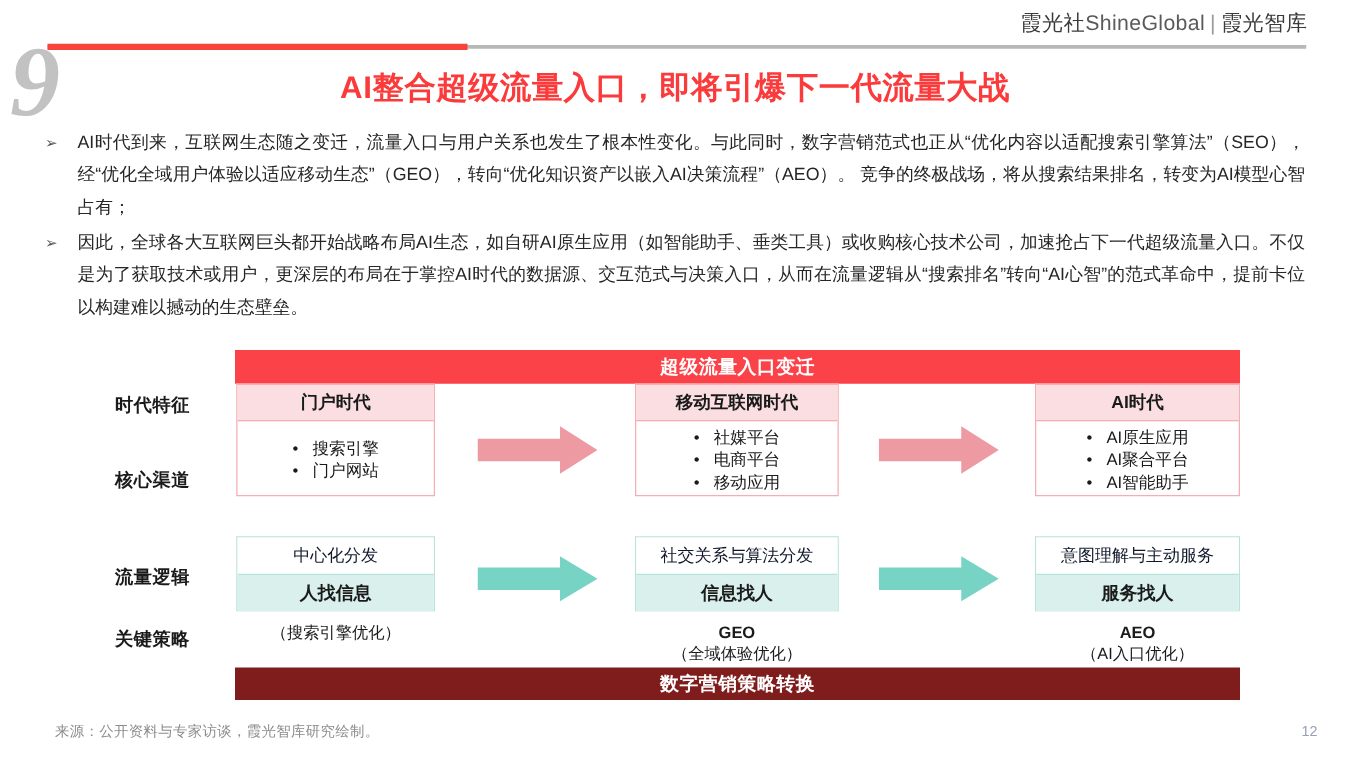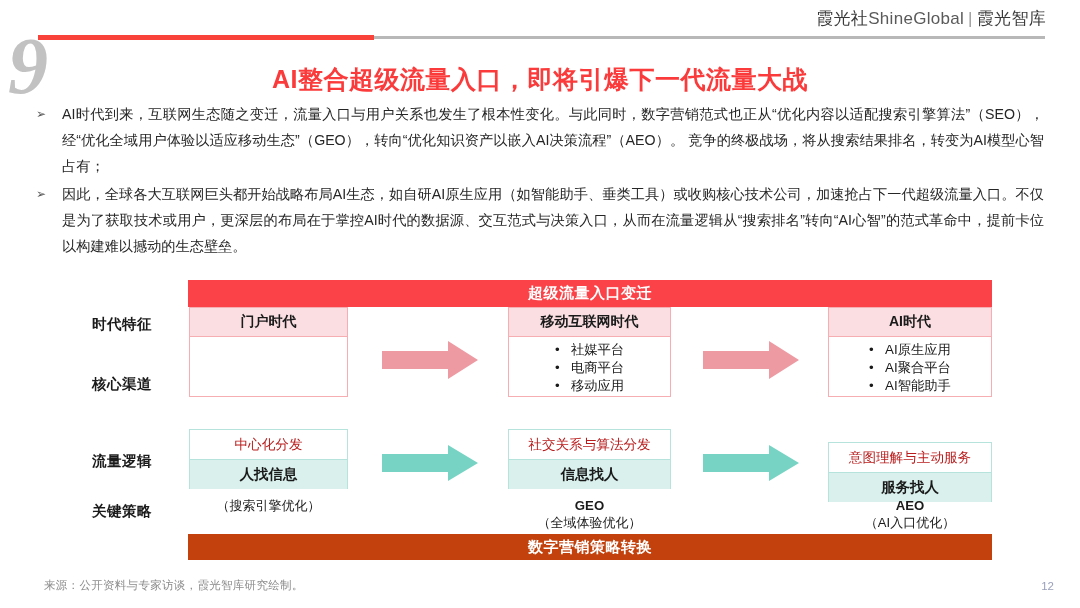--- a/index.html
+++ b/index.html
@@ -66,21 +66,20 @@
   .title {
     position: absolute;
     left: 0;
     right: 0;
     top: 53px;
     text-align: center;
     font-size: 25px;
     font-weight: 700;
     color: #fb3b3b;
     letter-spacing: .5px;
-    margin-top: 10px;
   }
 
   
   .bullets {
     position: absolute;
     left: 36px;
     top: 101px;
     width: 1008px;
   }
   .bullet {
@@ -116,21 +115,21 @@
     font-weight: 700;
     display: flex;
     align-items: center;
     justify-content: center;
     letter-spacing: .5px;
   }
   .banner-teal {
     position: absolute;
     left: 188px; top: 534px;
     width: 804px; height: 26px;
-    background: #c2410c;
+    background: #7f1d1d;
     color: #ffffff;
     font-size: 15px;
     font-weight: 700;
     display: flex;
     align-items: center;
     justify-content: center;
     letter-spacing: .5px;
   }
 
   .rowlabel {
@@ -198,21 +197,21 @@
   .tcard {
     position: absolute;
     border: 1px solid #b6e3dc;
     box-sizing: border-box;
     background: #ffffff;
   }
   .tcard .top {
     height: 29px;
     display: flex; align-items: center; justify-content: center;
     font-size: 13.6px;
-    color: #b91c1c;
+    color: #0f172a;
     background: #ffffff;
     border-bottom: 1px solid #b6e3dc;
   }
   .tcard .bot {
     height: 29px;
     display: flex; align-items: center; justify-content: center;
     font-size: 14.4px;
     font-weight: 700;
     color: #1a1a1a;
     background: #d9f0ec;
@@ -277,20 +276,26 @@
 
     <div class="banner-red">超级流量入口变迁</div>
 
     <div class="rowlabel era">时代特征</div>
     <div class="rowlabel chan">核心渠道</div>
     <div class="rowlabel logic">流量逻辑</div>
     <div class="rowlabel strat">关键策略</div>
 
     <div class="card" style="left:189px; top:307px; width:159px; height:90px;">
       <div class="head">门户时代</div>
+      <div class="body">
+        <ul>
+          <li>搜索引擎</li>
+          <li>门户网站</li>
+        </ul>
+      </div>
     </div>
 
     <div class="card" style="left:828px; top:307px; width:164px; height:90px;">
       <div class="head">AI时代</div>
       <div class="body">
         <ul>
           <li>AI原生应用</li>
           <li>AI聚合平台</li>
           <li>AI智能助手</li>
         </ul>
@@ -316,21 +321,21 @@
     </svg>
 
     <div class="tcard" style="left:189px; top:429px; width:159px; height:60px;">
       <div class="top">中心化分发</div>
       <div class="bot">人找信息</div>
     </div>
     <div class="tcard" style="left:508px; top:429px; width:163px; height:60px;">
       <div class="top">社交关系与算法分发</div>
       <div class="bot">信息找人</div>
     </div>
-    <div class="tcard" style="left:828px; top:442px; width:164px; height:60px;">
+    <div class="tcard" style="left:828px; top:429px; width:164px; height:60px;">
       <div class="top">意图理解与主动服务</div>
       <div class="bot">服务找人</div>
     </div>
 
     <svg class="arrow" style="left:382px; top:444px;" width="98" height="38" viewBox="0 0 98 38">
       <path d="M0 10 L66 10 L66 1 L96 19 L66 37 L66 28 L0 28 Z" fill="#77d4c4"></path>
     </svg>
     <svg class="arrow" style="left:703px; top:444px;" width="98" height="38" viewBox="0 0 98 38">
       <path d="M0 10 L66 10 L66 1 L96 19 L66 37 L66 28 L0 28 Z" fill="#77d4c4"></path>
     </svg>

